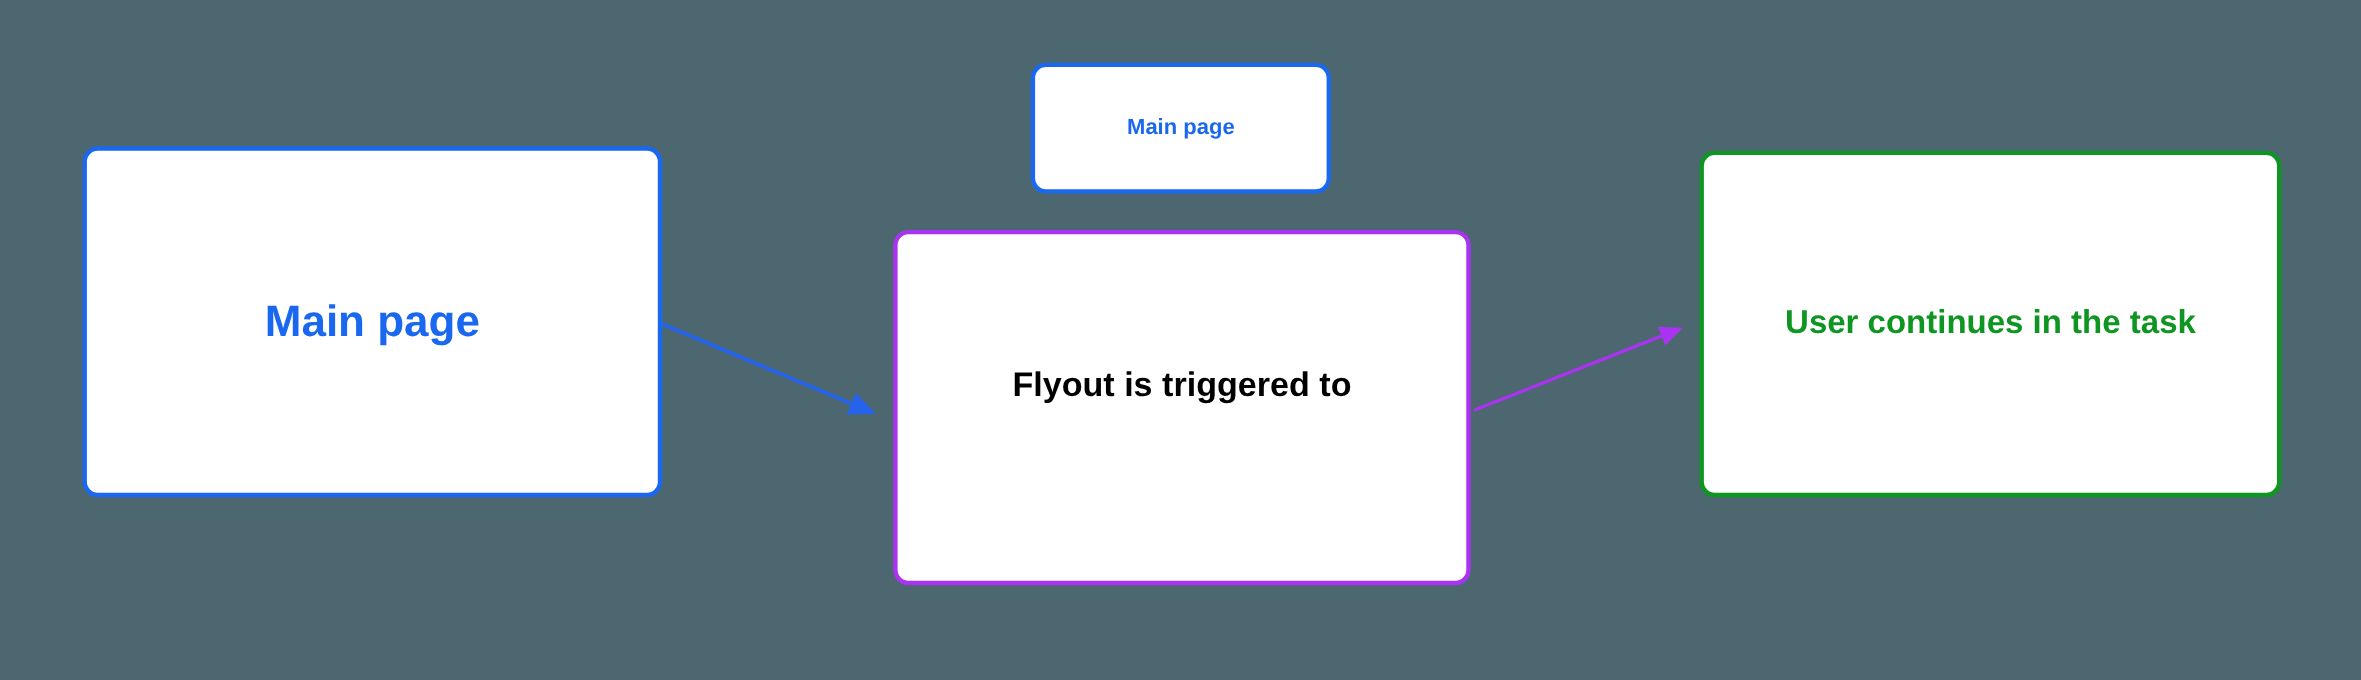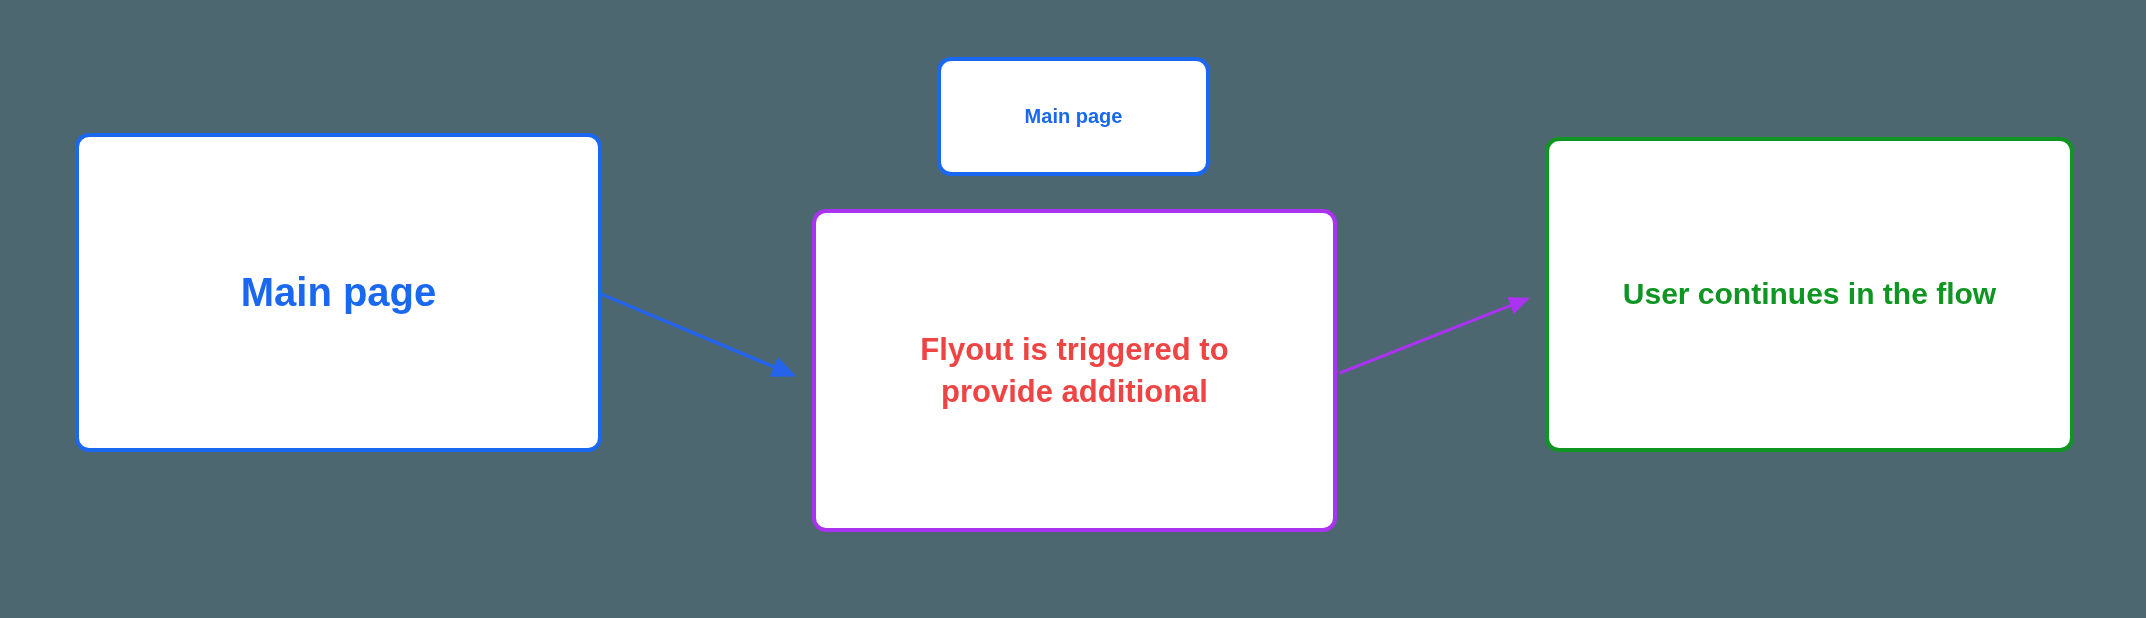--- a/index.html
+++ b/index.html
@@ -53,21 +53,21 @@
     font-size: 20px;
   }
   
   #node-flyout {
     left: 812px;
     top: 209px;
     width: 525px;
     height: 323px;
     border-width: 4px;
     border-color: #a933f0;
-    color: #ef4444;
+    color: #000000;
     font-size: 31px;
     padding: 0 26px;
   }
   #node-flyout .node-label {
     display: block;
     line-height: 1.33;
   }
   
   #node-user-continues {
     left: 1545px;
@@ -114,21 +114,21 @@
     <span class="node-label">Main page</span>
   </div>
 
   <div class="node" id="node-main-page-top">
     <span class="node-label">Main page</span>
   </div>
 
   <div class="node" id="node-flyout">
     <span class="node-label">
       <span>Flyout is triggered to</span><br>
-      <span>provide additional</span><br>
+      <br>
     </span>
   </div>
 
   <div class="node" id="node-user-continues">
-    <span class="node-label">User continues in the flow</span>
+    <span class="node-label">User continues in the task</span>
   </div>
 
 </div>
 
 </body></html>

